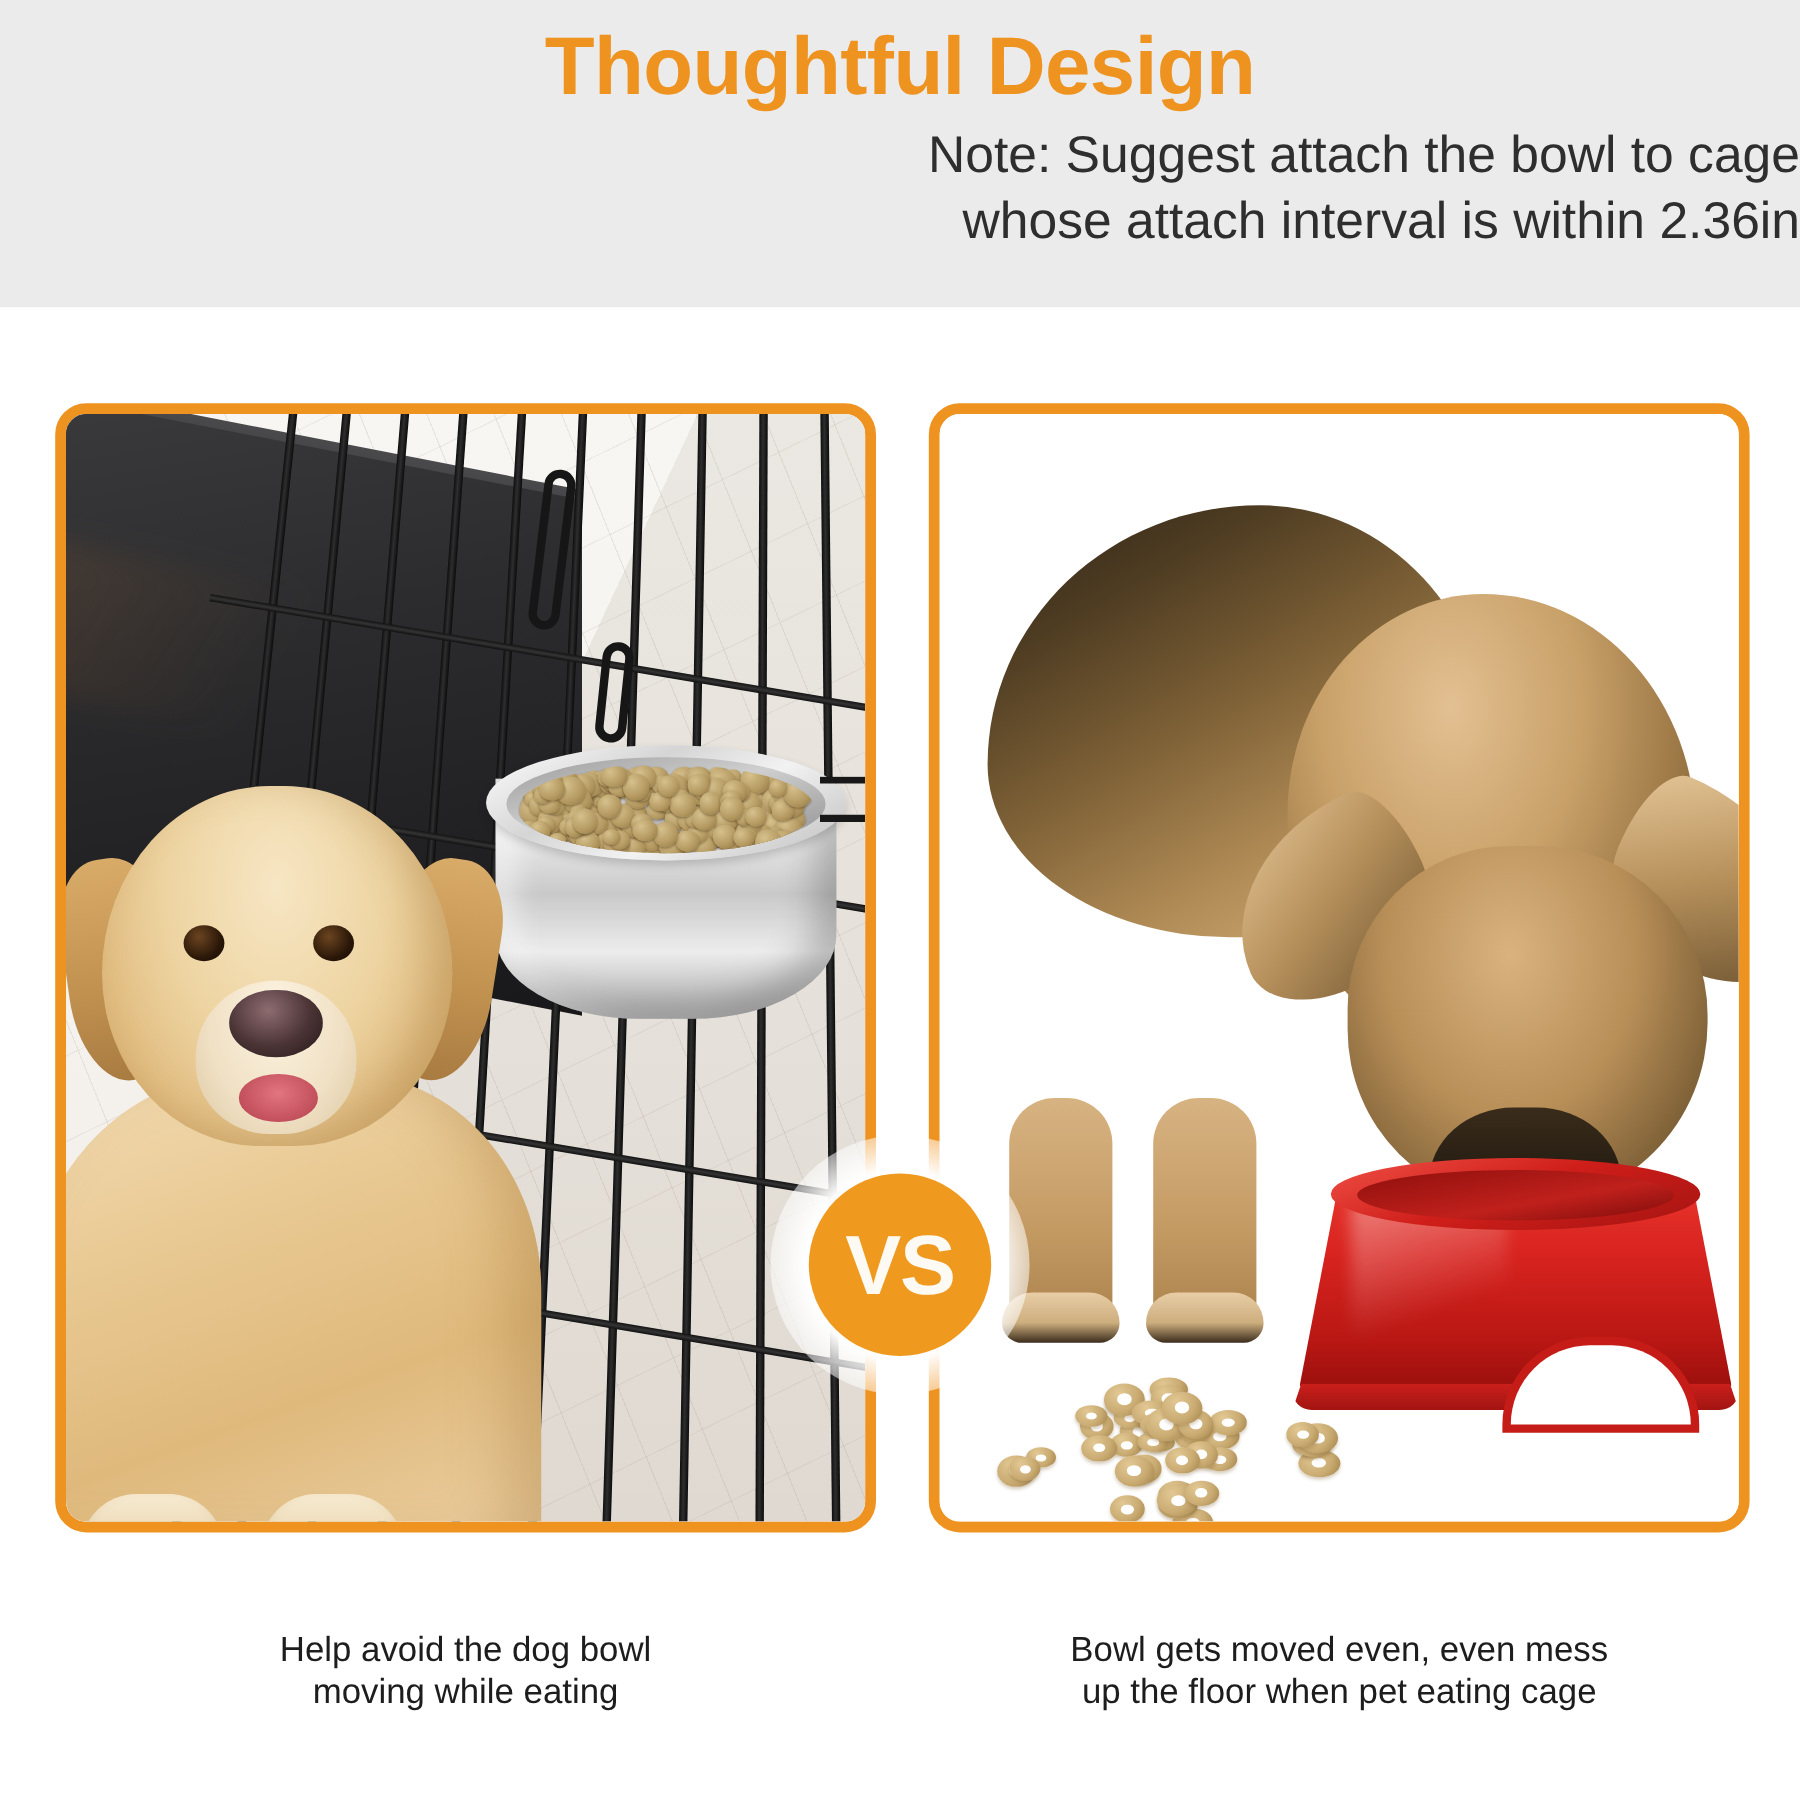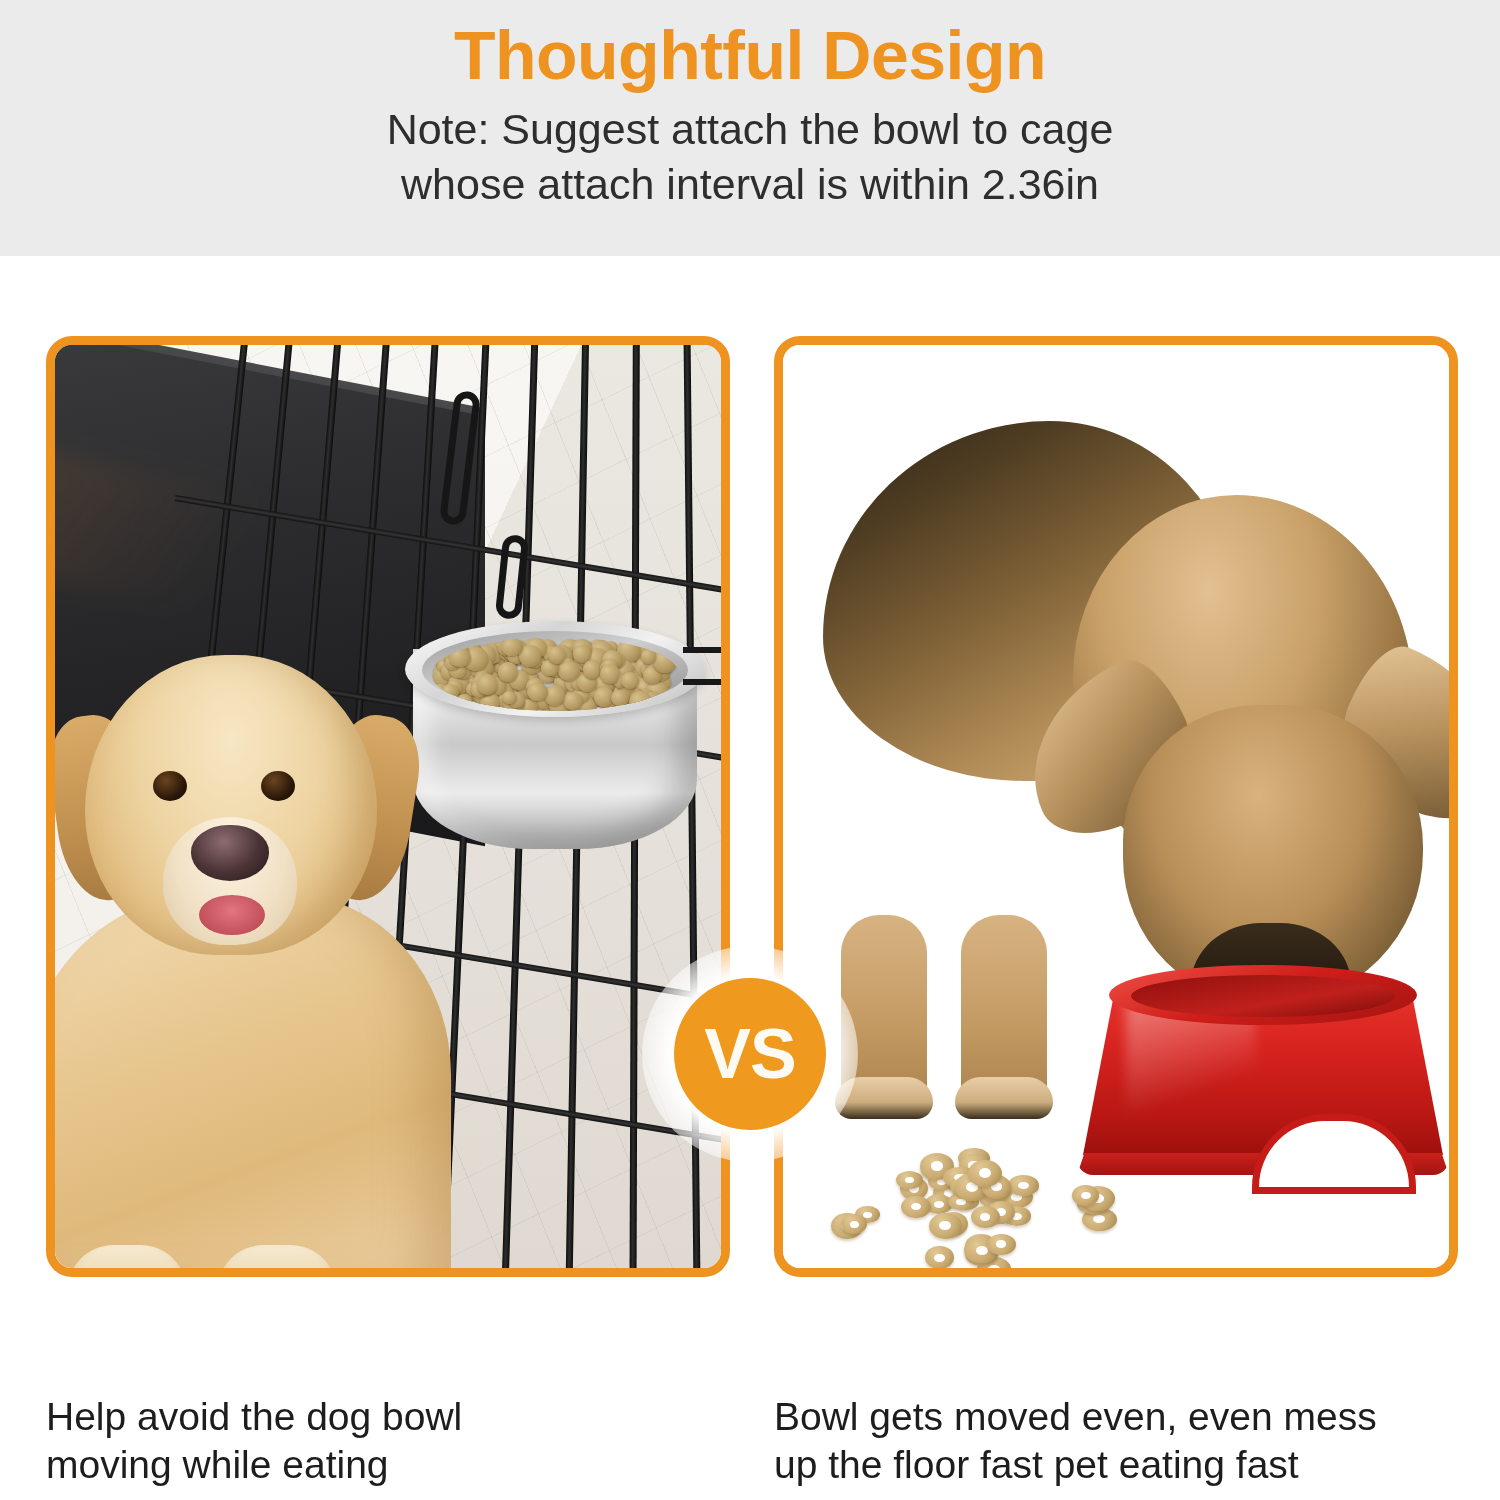--- a/index.html
+++ b/index.html
@@ -35,20 +35,21 @@
     font-family: "Liberation Sans", sans-serif;
   }
   .banner-sub {
     margin: 0;
     padding-top: 8px;
     font-size: 43px;
     color: #2e2e2e;
     line-height: 1.28;
     font-weight: 400;
     font-family: "Liberation Sans", sans-serif;
+    text-align: right;
   }
   .banner-sub .l2 { display: block; }
 
   
   .panels {
     position: absolute;
     left: 0; top: 256px;
     width: 1500px;
     height: 1244px;
   }
@@ -379,23 +380,24 @@
     font-size: 70px;
     font-weight: bold;
     letter-spacing: -1px;
     line-height: 1;
     font-family: "Liberation Sans", sans-serif;
   }
 
   
   .caption {
     position: absolute;
-    top: 1137px;
+    top: 1102px;
     width: 684px;
-    font-size: 39px;
+    text-align: center;
+    font-size: 29px;
     line-height: 1.22;
     color: #1d1d1d;
     font-family: "Liberation Sans", sans-serif;
   }
   .caption-left  { left: 46px; }
   .caption-right { left: 774px; }
   .caption .l2 { display: block; }
 </style>
 </head>
 <body>
@@ -761,16 +763,16 @@
     <span>VS</span>
   </div>
 
   <div class="caption caption-left">
     <span>Help avoid the dog bowl</span>
     <span class="l2">moving while eating</span>
   </div>
 
   <div class="caption caption-right">
     <span>Bowl gets moved even, even mess</span>
-    <span class="l2">up the floor fast pet eating fast</span>
+    <span class="l2">up the floor when pet eating cage</span>
   </div>
 
 </div>
 
 </body></html>

